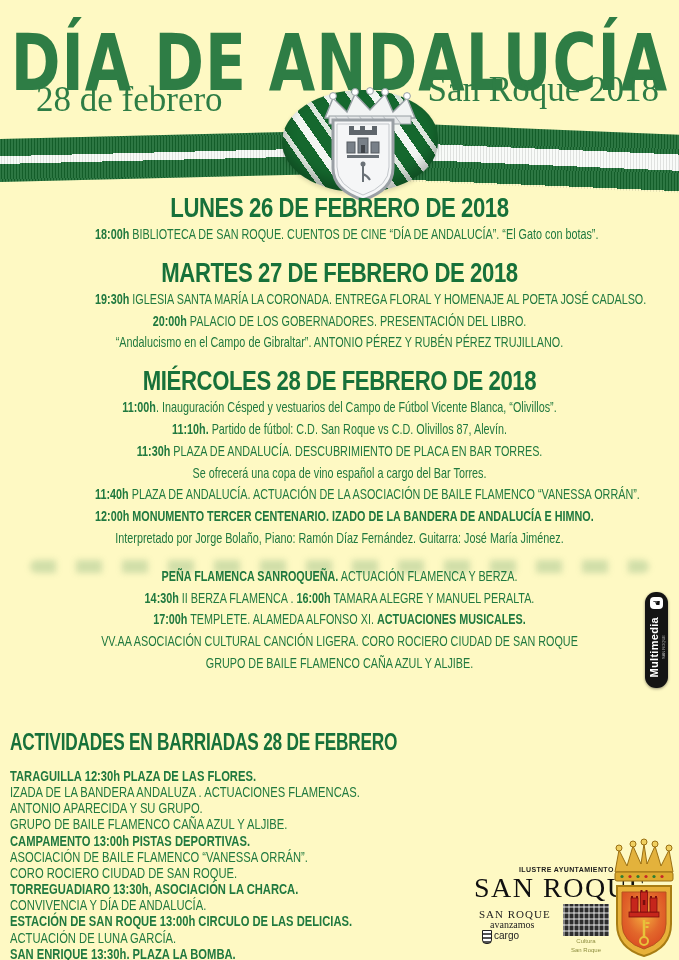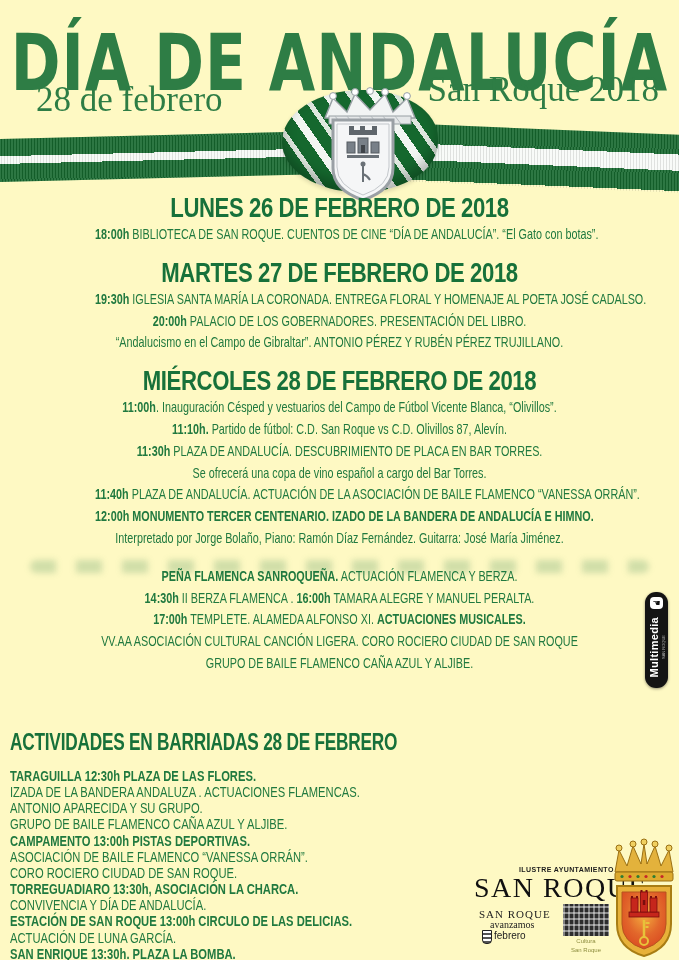--- a/index.html
+++ b/index.html
@@ -173,21 +173,21 @@
       <span class="vsub">SAN ROQUE</span>
     </div>
   </div>
 
   <div class="ayto-small">ILUSTRE AYUNTAMIENTO DE</div>
   <div class="ayto-name">SAN ROQUE</div>
 
   <div class="logo-av">
     <div class="l1">SAN ROQUE</div>
     <div class="l2">avanzamos</div>
-    <div class="l3">febrero</div>
+    <div class="l3">cargo</div>
     <div class="mini-shield"></div>
   </div>
 
   <div class="logo-cult">
     <div class="emblem"></div>
     <div class="cap">Cultura</div>
     <div class="cap">San Roque</div>
   </div>
 
   <svg class="arms" viewBox="0 0 70 124">

